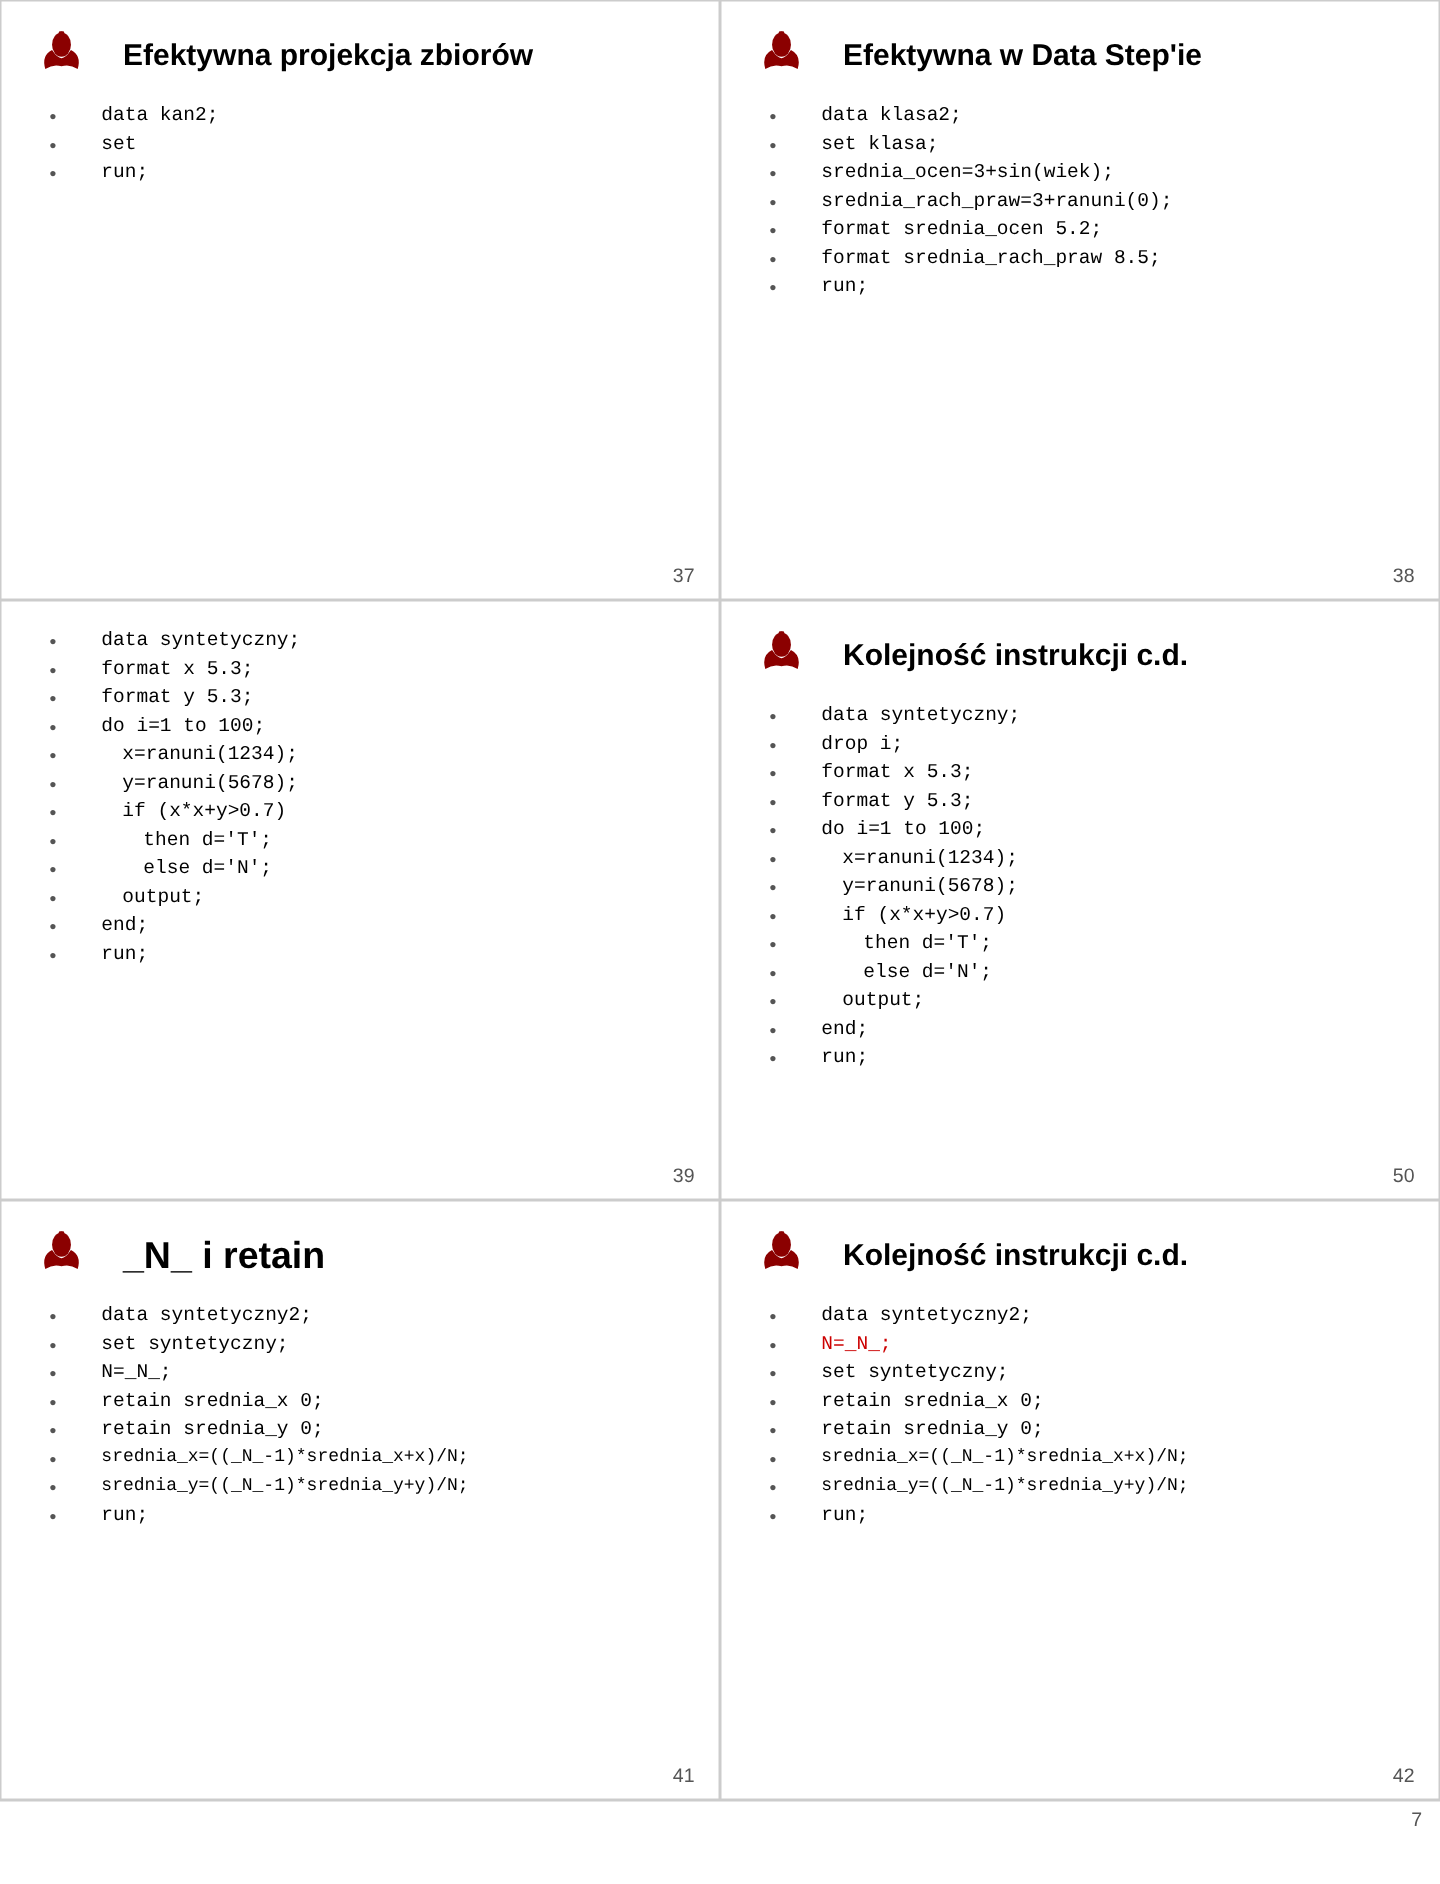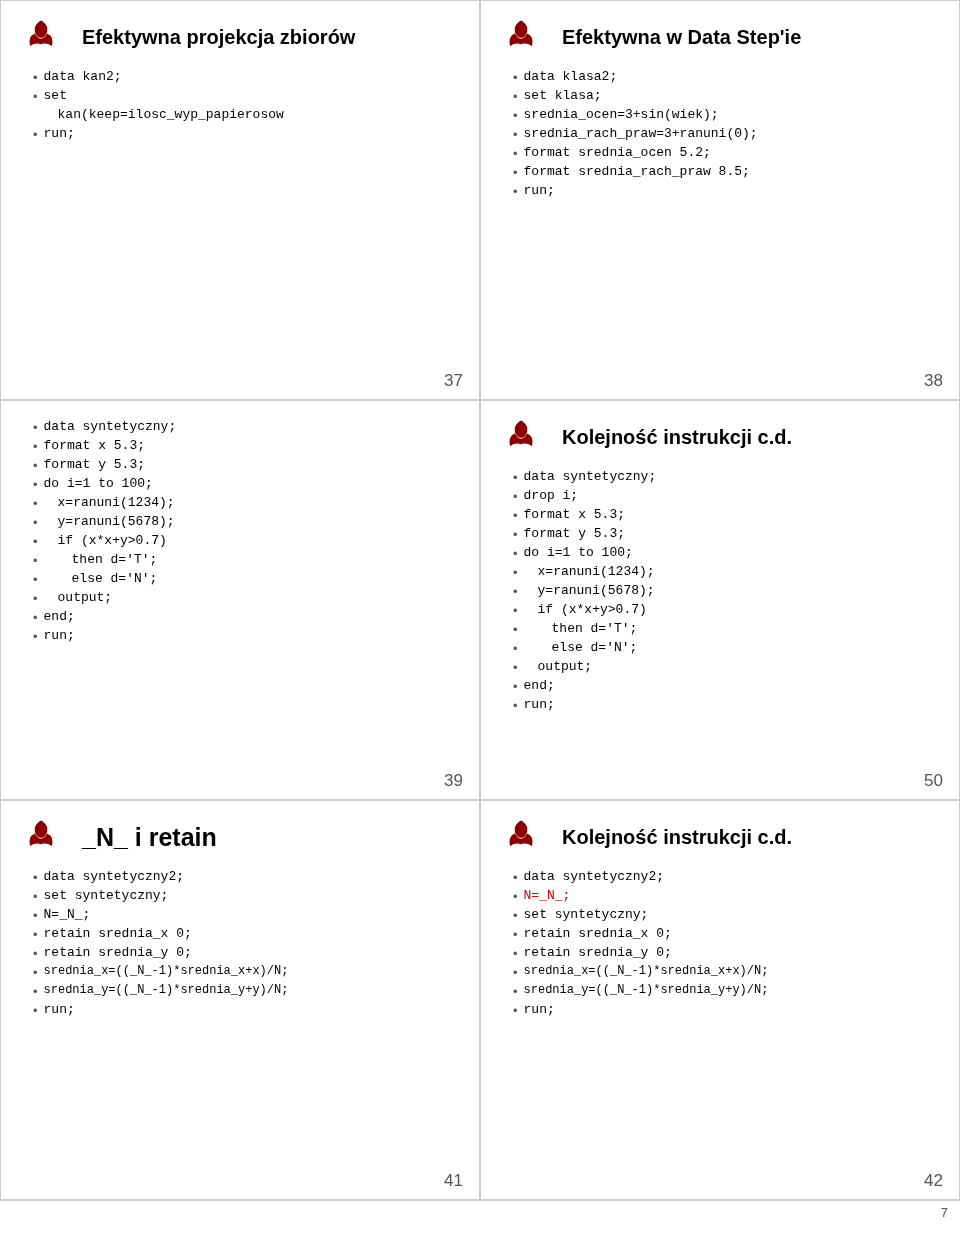--- a/index.html
+++ b/index.html
@@ -56,35 +56,36 @@
       margin-right: 6px;
       font-size: 13px;
       flex-shrink: 0;
       margin-top: 1px;
     }
     .code-text {
       font-family: 'Courier New', Courier, monospace;
       font-size: 13px;
       color: #000;
       white-space: pre;
+      margin-left: 24px;
     }
     .code-text.indent1 {
       padding-left: 14px;
     }
     .code-text.indent2 {
       padding-left: 28px;
     }
     .code-text.red {
       color: #cc0000;
     }
     .slide-number {
       position: absolute;
       bottom: 8px;
       right: 16px;
-      font-size: 17px;
+      font-size: 13px;
       color: #555;
     }
   </style>
 </head>
 <body>
 
 <div class="page">
 
   <div class="slide">
     <div class="slide-header">
@@ -101,24 +102,20 @@
     <div class="slide-content">
       <div class="bullet-item">
         <span class="bullet">•</span>
         <span class="code-text">data kan2;</span>
       </div>
       <div class="bullet-item">
         <span class="bullet">•</span>
         <span class="code-text">set</span>
       </div>
       <div class="bullet-item">
-        <span class="bullet" style="visibility:hidden">•</span>
-        <span class="code-text indent1">kan(keep=ilosc_wyp_papierosow</span>
-      </div>
-      <div class="bullet-item">
         <span class="bullet">•</span>
         <span class="code-text">run;</span>
       </div>
     </div>
     <span class="slide-number">37</span>
   </div>
 
   <div class="slide">
     <div class="slide-header">
       <svg class="eagle-icon" viewBox="0 0 40 40" xmlns="http://www.w3.org/2000/svg">

